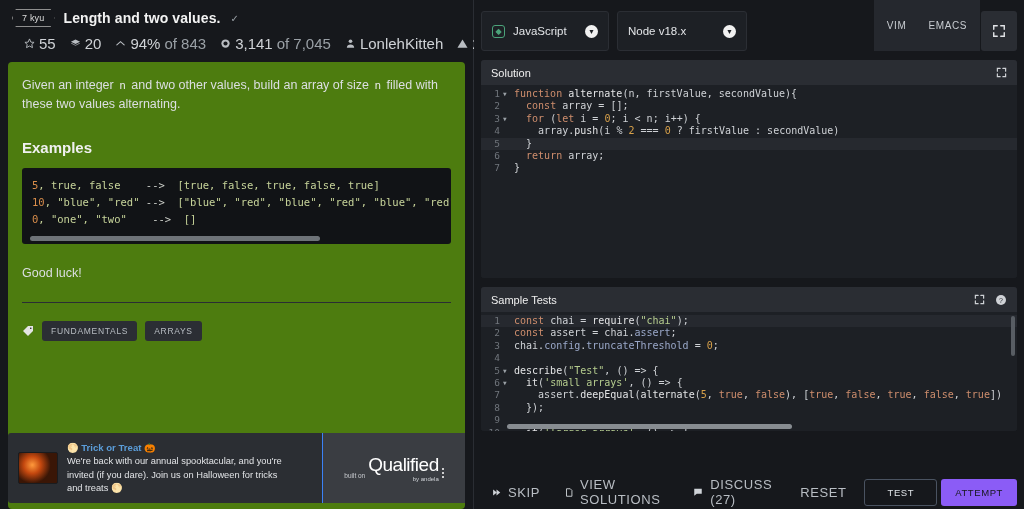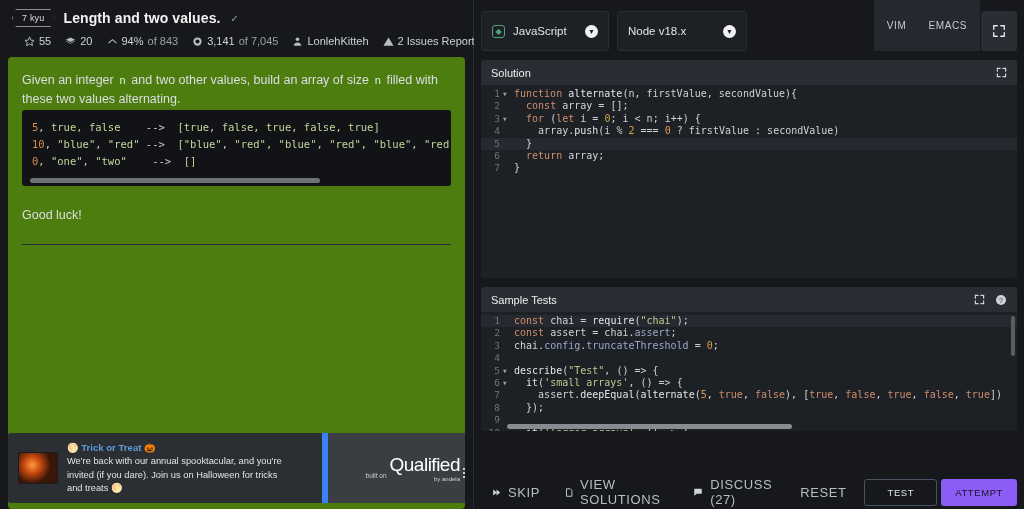--- a/index.html
+++ b/index.html
@@ -33,21 +33,21 @@
   }
   .kata-title {
     font-size: 14px; font-weight: bold; color: #f2f2f2;
     letter-spacing: .1px;
   }
   .chev-small { color: #9aa0a6; font-size: 10px; margin-left: 1px; }
 
   .stats-row {
     display: flex; align-items: center; gap: 14px;
     padding: 8px 12px 0 12px;
-    font-size: 11px; color: #cfd2d6;
+    font-size: 15px; color: #cfd2d6;
     white-space: nowrap;
   }
   .stat { display: inline-flex; align-items: center; gap: 4px; }
   .stat .ic { color: #b9bdc2; display: inline-flex; }
   .stat .dim { color: #9aa0a6; }
 
   .tabs {
     display: flex; align-items: center; gap: 4px;
     padding: 9px 8px 0 8px;
   }
@@ -121,22 +121,22 @@
   .ad-thumb {
     width: 40px; height: 32px; border-radius: 2px; flex: none;
     background:
       radial-gradient(circle at 35% 40%, #ff9a3c 0%, #c4480f 28%, #3a1606 60%),
       linear-gradient(#1a0d06, #0b1b21);
     border: 1px solid #1a1c1f;
   }
   .ad-body { font-size: 9.3px; line-height: 1.45; color: #e2e4e7; }
   .ad-title { color: #5b9dd9; font-weight: bold; font-size: 9.6px; }
   .ad-right {
-    width: 143px; border-left: 6px solid #3b82f6;
-    display: flex; align-items: center; justify-content: flex-end;
+    width: 143px; border-left: 1px solid #3b82f6;
+    display: flex; align-items: center; justify-content: center;
     background: #3a3d42;
     margin-left: 20px;
   }
   .q-logo { display: flex; align-items: flex-end; gap: 3px; }
   .q-built { font-size: 6.5px; color: #c9ccd0; margin-bottom: 3px; }
   .q-name { font-size: 19px; color: #fff; letter-spacing: -.5px; line-height: 1; }
   .q-dots { display:flex; flex-direction:column; gap:2px; margin-bottom:4px; }
   .q-dots i { width:2px; height:2px; background:#fff; display:block; border-radius:50%; }
   .q-by { font-size: 6px; color: #d0d3d7; text-align:right; margin-top:1px; }
 
@@ -353,32 +353,43 @@
 
     <div class="instr-card">
       <div class="instr-p">
         <span>Given an integer</span>
         <span class="inl-code">n</span>
         <span>and two other values, build an array of size</span>
         <span class="inl-code">n</span>
         <span>filled with these two values alternating.</span>
       </div>
 
+      <div class="h-examples">Examples</div>
 
       <div class="code-block">
         <div class="ln"><span class="num">5</span><span class="lit">, true, false</span><span class="arrow">    </span><span class="arrow">--&gt;</span><span class="arrow">  </span><span class="lit">[true, false, true, false, true]</span></div>
         <div class="ln"><span class="num">10</span><span class="lit">, "blue", "red"</span><span class="arrow"> </span><span class="arrow">--&gt;</span><span class="arrow">  </span><span class="lit">["blue", "red", "blue", "red", "blue", "red", "b</span></div>
         <div class="ln"><span class="num">0</span><span class="lit">, "one", "two"</span><span class="arrow">    </span><span class="arrow">--&gt;</span><span class="arrow">  </span><span class="lit">[]</span></div>
         <div class="cb-scroll"></div>
       </div>
 
       <div class="goodluck">Good luck!</div>
 
       <div class="divider-line"></div>
 
+      <div class="tags-row">
+        <span class="tag-ic">
+          <svg width="12" height="12" viewBox="0 0 24 24" fill="#e4e4e4">
+              <path d="M2 12 L12 2 L22 2 L22 12 L12 22 Z"></path>
+              <circle cx="17.5" cy="6.5" r="1.6" fill="#1d2025"></circle>
+            </svg>
+        </span>
+        <span class="tag">FUNDAMENTALS</span>
+        <span class="tag">ARRAYS</span>
+      </div>
     </div>
 
     <div class="ad">
       <div class="ad-left">
         <div class="ad-thumb"></div>
         <div class="ad-body">
           <div>
             <span>🌕</span>
             <span class="ad-title">Trick or Treat</span>
             <span>🎃</span>

